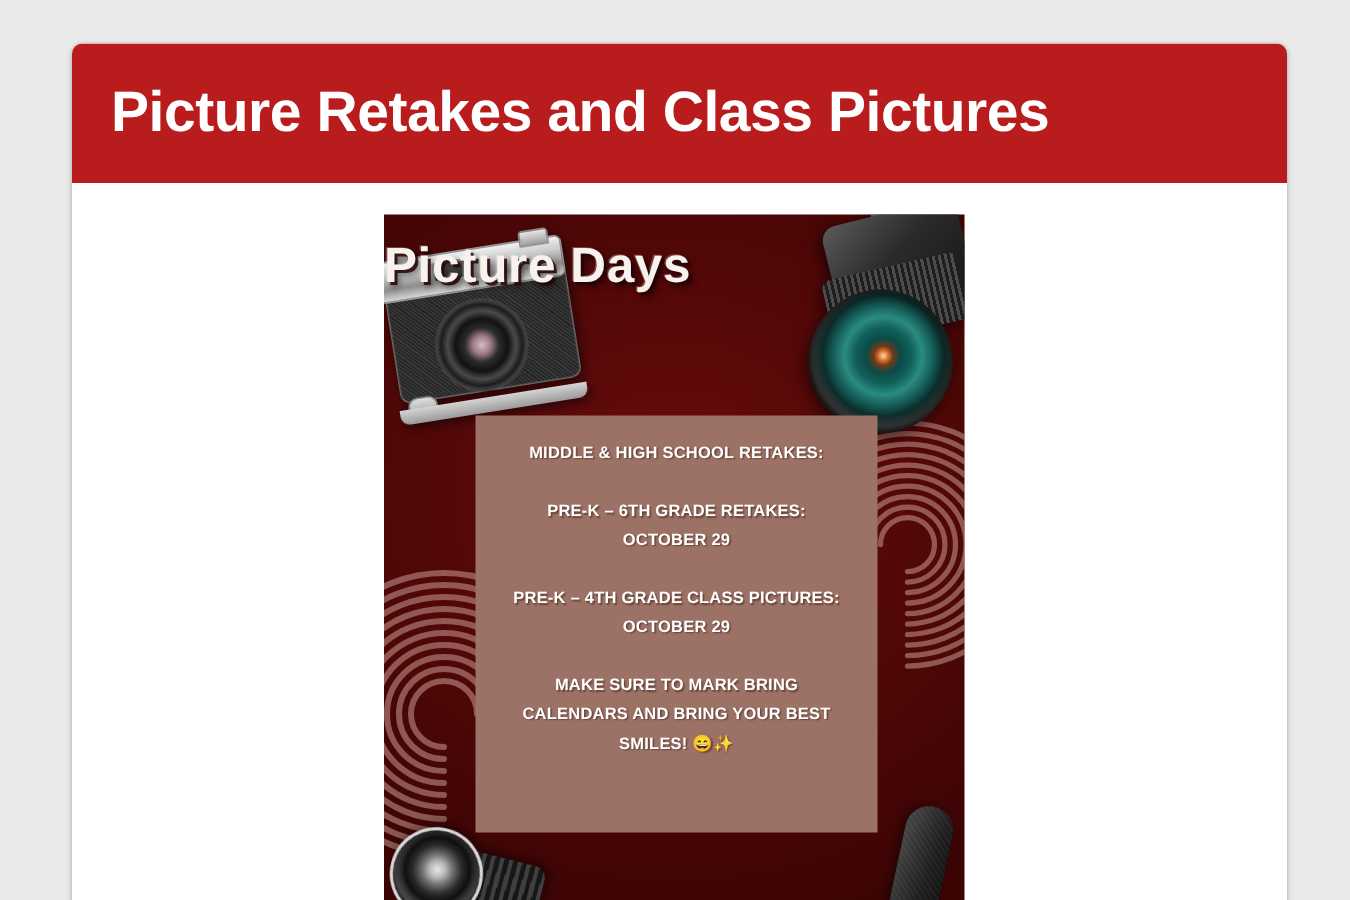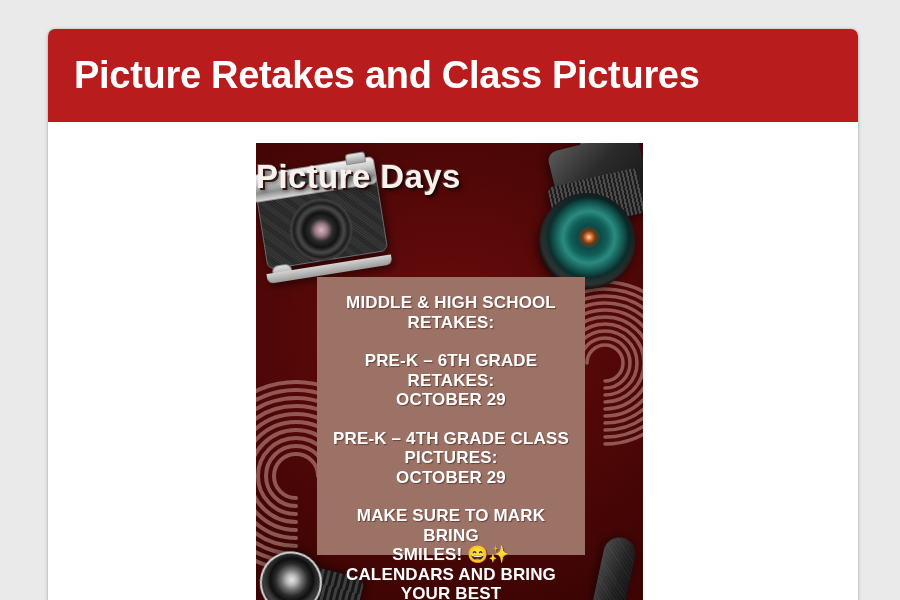--- a/index.html
+++ b/index.html
@@ -102,21 +102,21 @@
     width: 268px;
     height: 278px;
     background: #9b7265;
     z-index: 5;
     padding: 16px 10px 0 10px;
     text-align: center;
   }
 
   .panel-line {
     color: #ffffff;
-    font-size: 17px;
+    font-size: 11px;
     font-weight: bold;
     line-height: 19.5px;
     letter-spacing: 0.15px;
     text-shadow: 1px 1px 1px rgba(60,28,20,0.55);
   }
   .panel-gap { height: 19px; }
 
   
   .art { position: absolute; }
 
@@ -349,20 +349,20 @@
       <div class="text-panel">
         <div class="panel-line">MIDDLE &amp; HIGH SCHOOL RETAKES:</div>
         <div class="panel-gap"></div>
         <div class="panel-line">PRE-K – 6TH GRADE RETAKES:</div>
         <div class="panel-line">OCTOBER 29</div>
         <div class="panel-gap"></div>
         <div class="panel-line">PRE-K – 4TH GRADE CLASS PICTURES:</div>
         <div class="panel-line">OCTOBER 29</div>
         <div class="panel-gap"></div>
         <div class="panel-line">MAKE SURE TO MARK BRING</div>
+        <div class="panel-line">CALENDARS AND BRING YOUR BEST</div>
         <div class="panel-line">SMILES! 😄✨</div>
-        <div class="panel-line">CALENDARS AND BRING YOUR BEST</div>
       </div>
 
     </div>
   </div>
 
 </div>
 
 </body></html>

